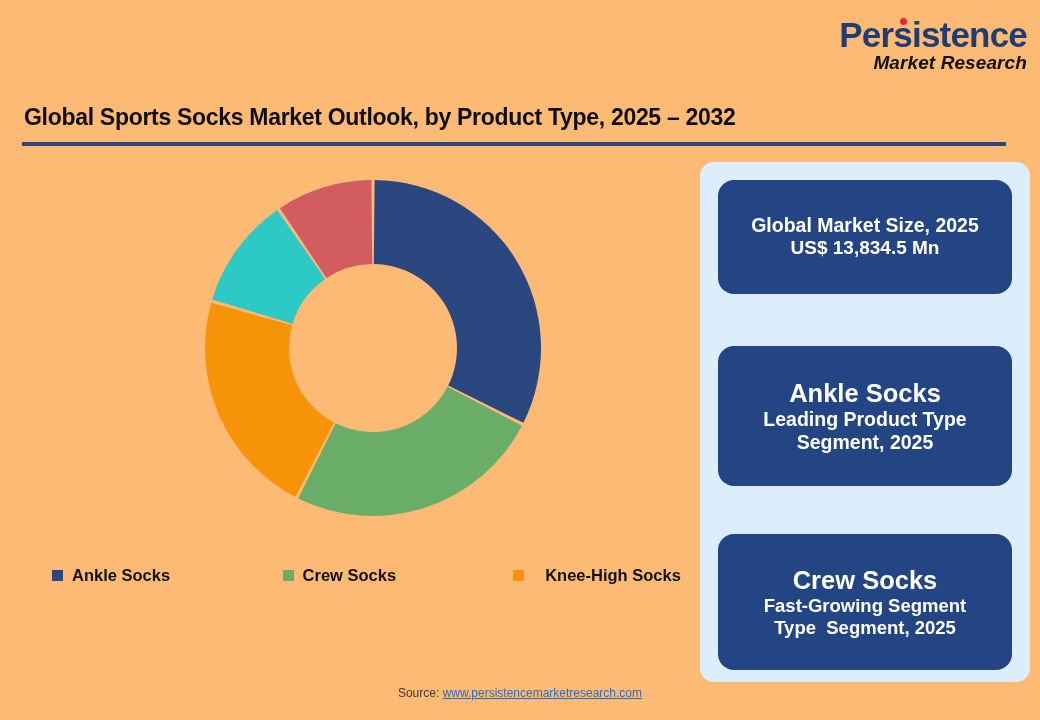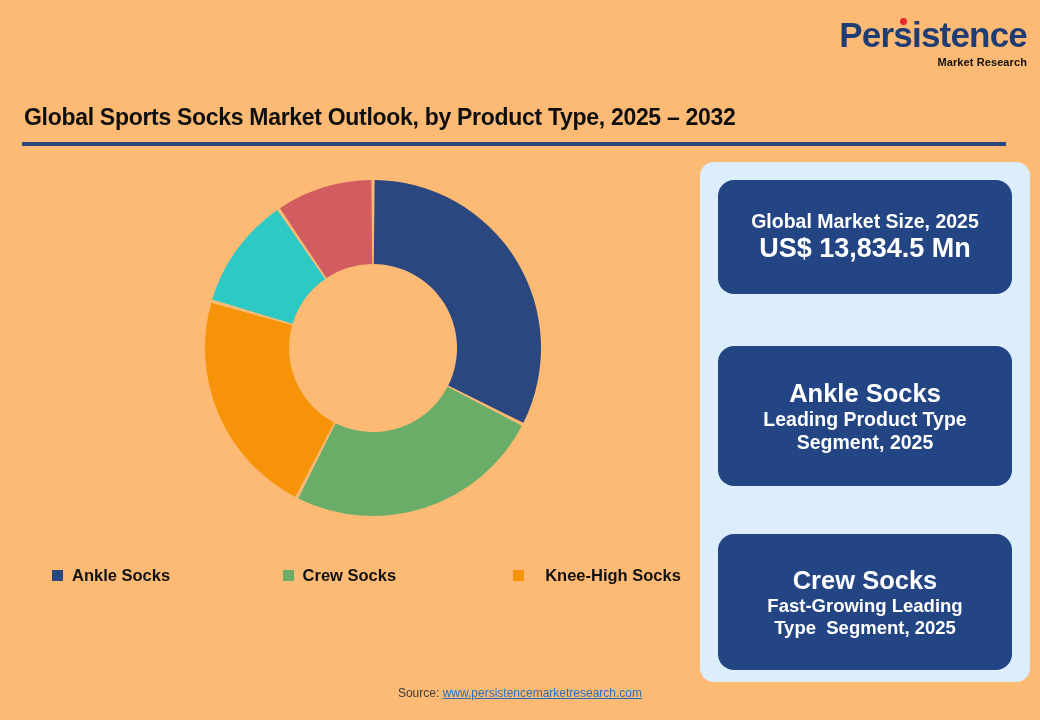--- a/index.html
+++ b/index.html
@@ -17,22 +17,22 @@
     font-weight:bold;font-size:35px;letter-spacing:-0.8px;
     color:#1F3D73;line-height:38px;white-space:nowrap;
     position:relative;display:block;text-align:right;
   }
   .logo-dot{
     position:absolute;width:7px;height:7px;border-radius:50%;
     background:#E8262B;left:78px;top:2px;
   }
   .logo-sub{
     font-family:"Liberation Sans", sans-serif;
-    font-weight:bold;font-size:11px;color:#111;
-    line-height:17px;letter-spacing:0.1px;white-space:nowrap;text-align:right;
+    font-weight:bold;font-size:19px;color:#111;
+    line-height:17px;letter-spacing:0.1px;white-space:nowrap;text-align:right;font-style:italic;
   }
 
   
   .title{
     position:absolute;left:24px;top:104px;width:960px;
     font-family:"Liberation Sans", sans-serif;
     font-weight:bold;font-size:23px;color:#0E0E0E;
     letter-spacing:-0.3px;white-space:nowrap;
   }
   .title-rule{
@@ -68,21 +68,21 @@
     color:#ffffff;text-align:center;
   }
   .card-1{top:180px;height:114px;}
   .card-2{top:346px;height:140px;}
   .card-3{top:534px;height:136px;}
   .c-line{
     font-family:"Liberation Sans", sans-serif;
     font-weight:bold;white-space:pre;line-height:1.18;
   }
   .sz-19{font-size:19.5px;}
-  .sz-21{font-size:27px;}
+  .sz-21{font-size:19px;}
   .sz-25{font-size:25.5px;}
   .sz-18{font-size:18.5px;}
 
   
   .source{
     position:absolute;left:0;top:686px;width:1040px;text-align:center;
     font-family:"Liberation Sans", sans-serif;font-size:12px;color:#3B3B3B;
   }
   .source a{color:#2A6EBB;text-decoration:underline;}
 </style>
@@ -139,21 +139,21 @@
   </div>
 
   <div class="card card-2">
     <div class="c-line sz-25">Ankle Socks</div>
     <div class="c-line sz-19">Leading Product Type</div>
     <div class="c-line sz-19">Segment, 2025</div>
   </div>
 
   <div class="card card-3">
     <div class="c-line sz-25">Crew Socks</div>
-    <div class="c-line sz-18">Fast-Growing Leading</div>
+    <div class="c-line sz-18">Fast-Growing Segment</div>
     <div class="c-line sz-18">Type  Segment, 2025</div>
   </div>
 
   <div class="source">
     <span>Source: </span><a href="#">www.persistencemarketresearch.com</a>
   </div>
 
 </div>
 
 </body></html>

